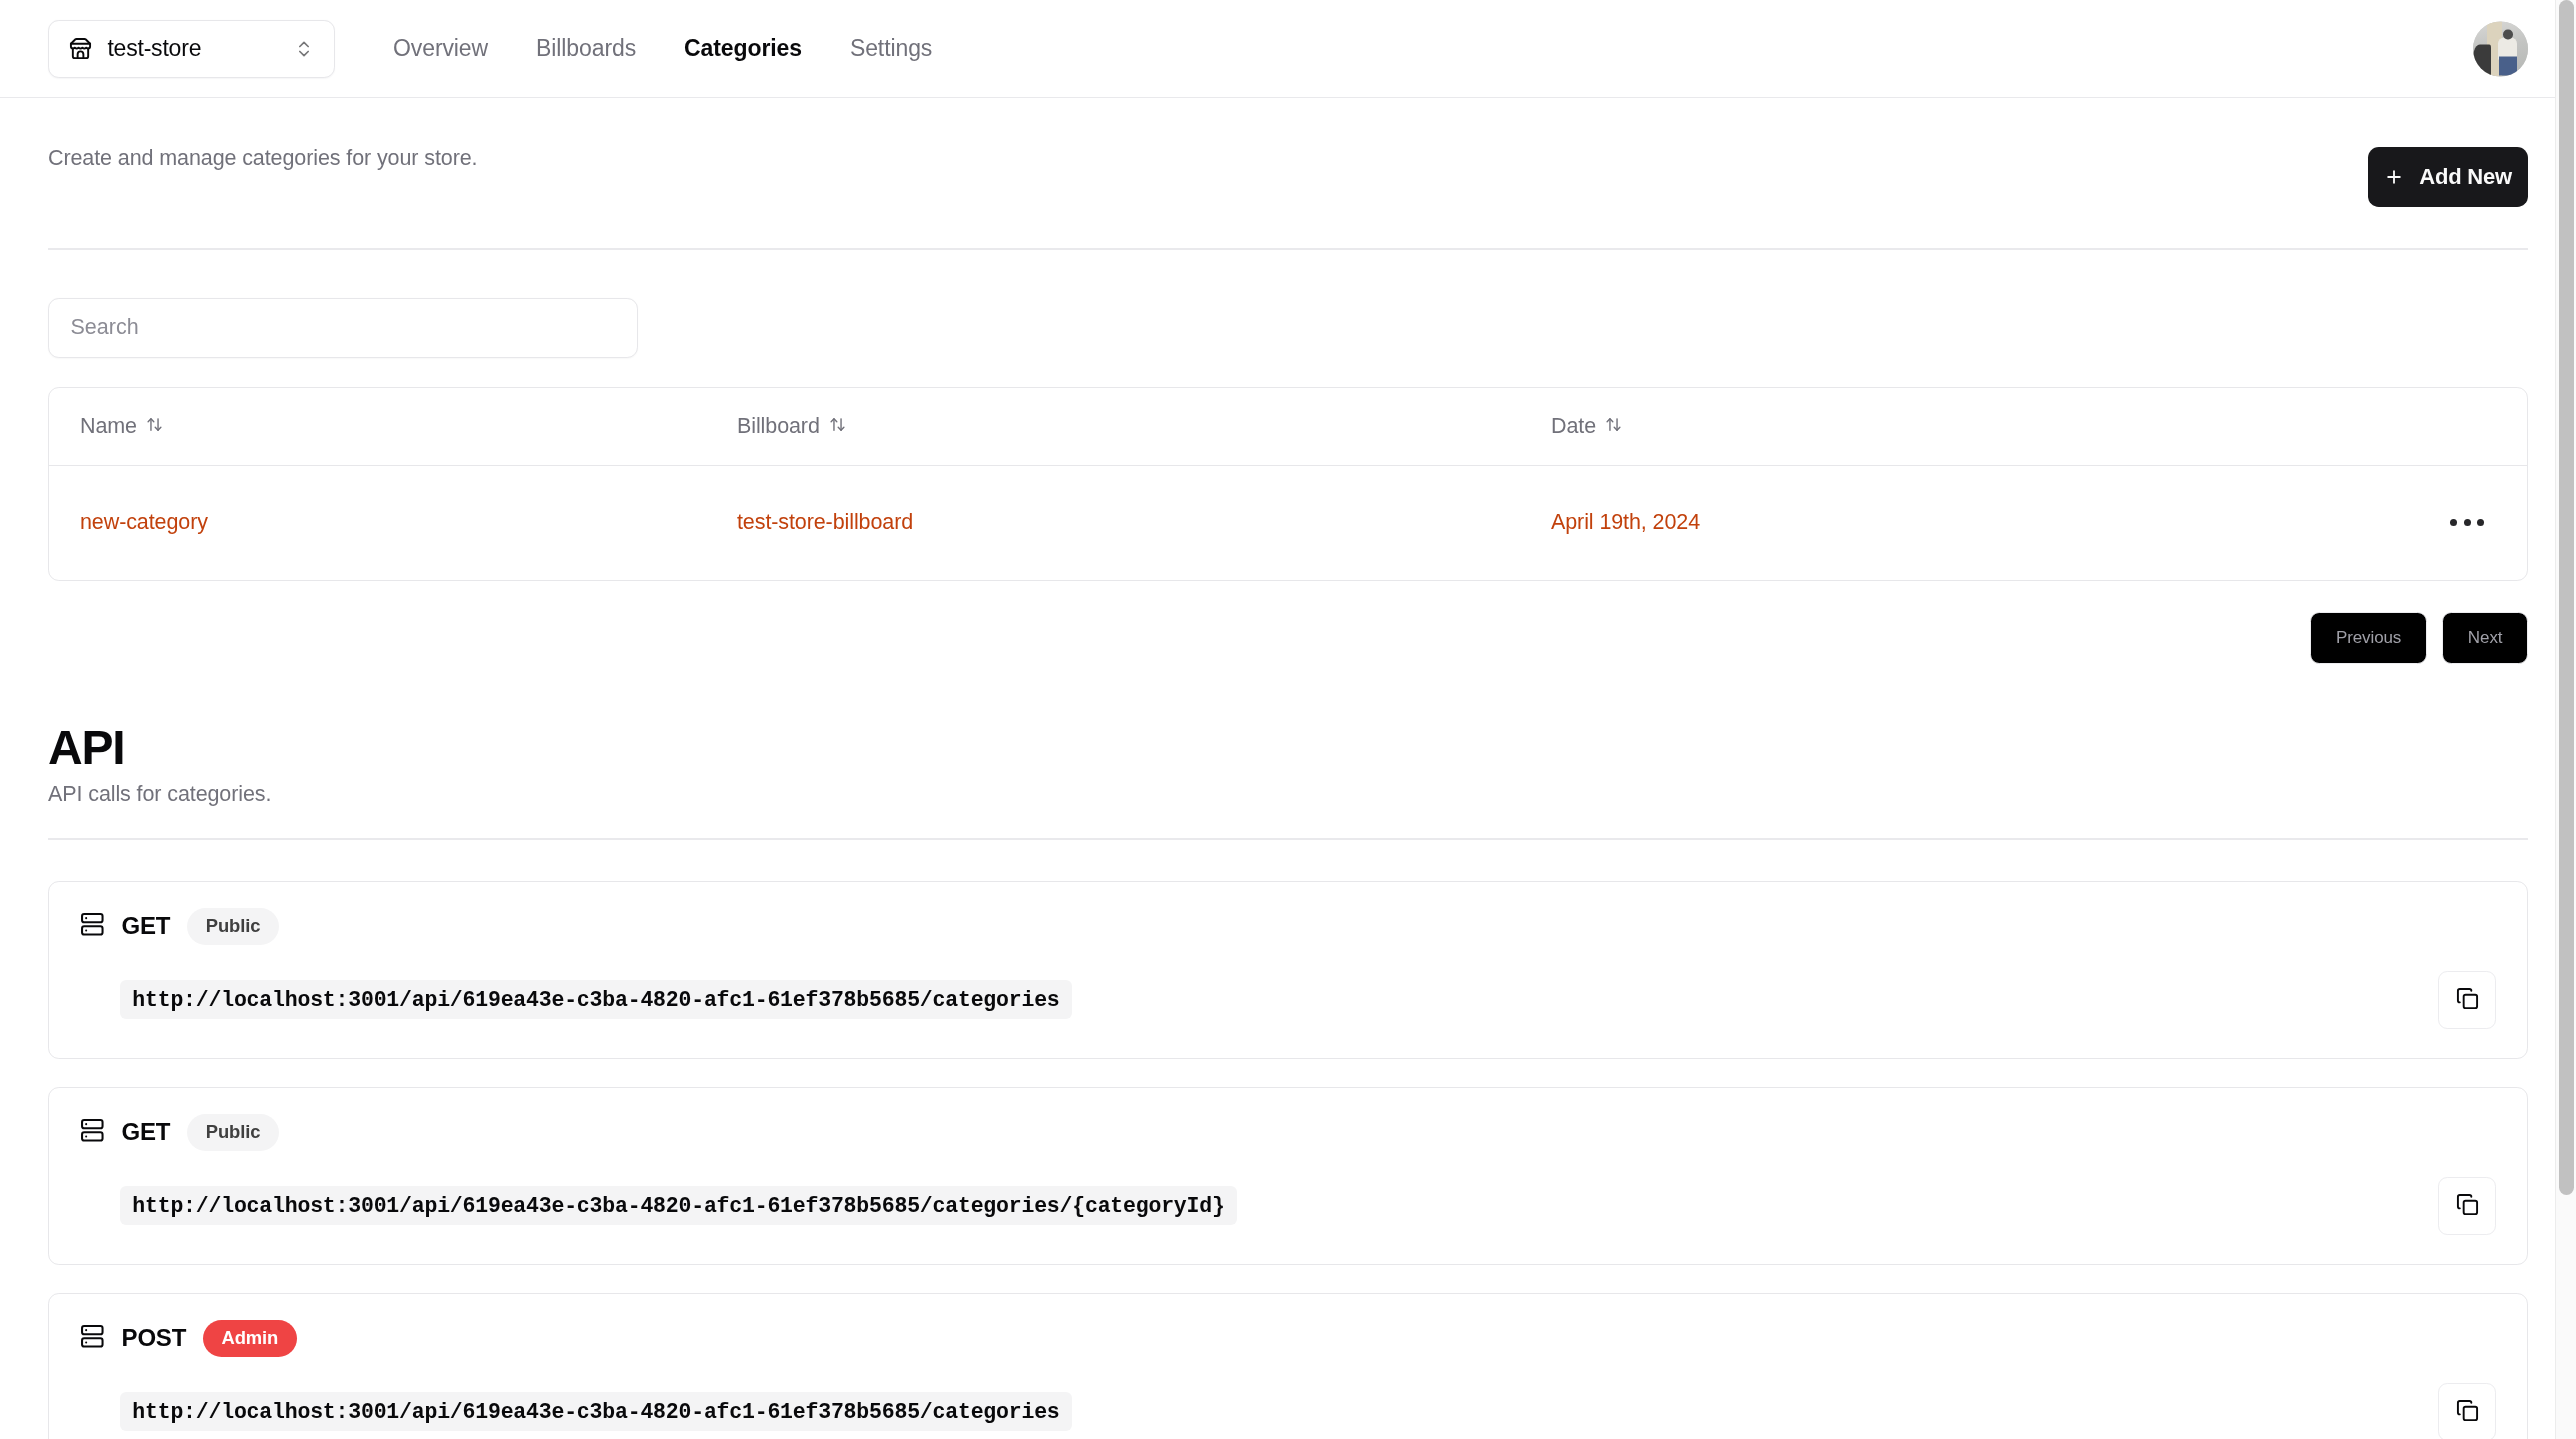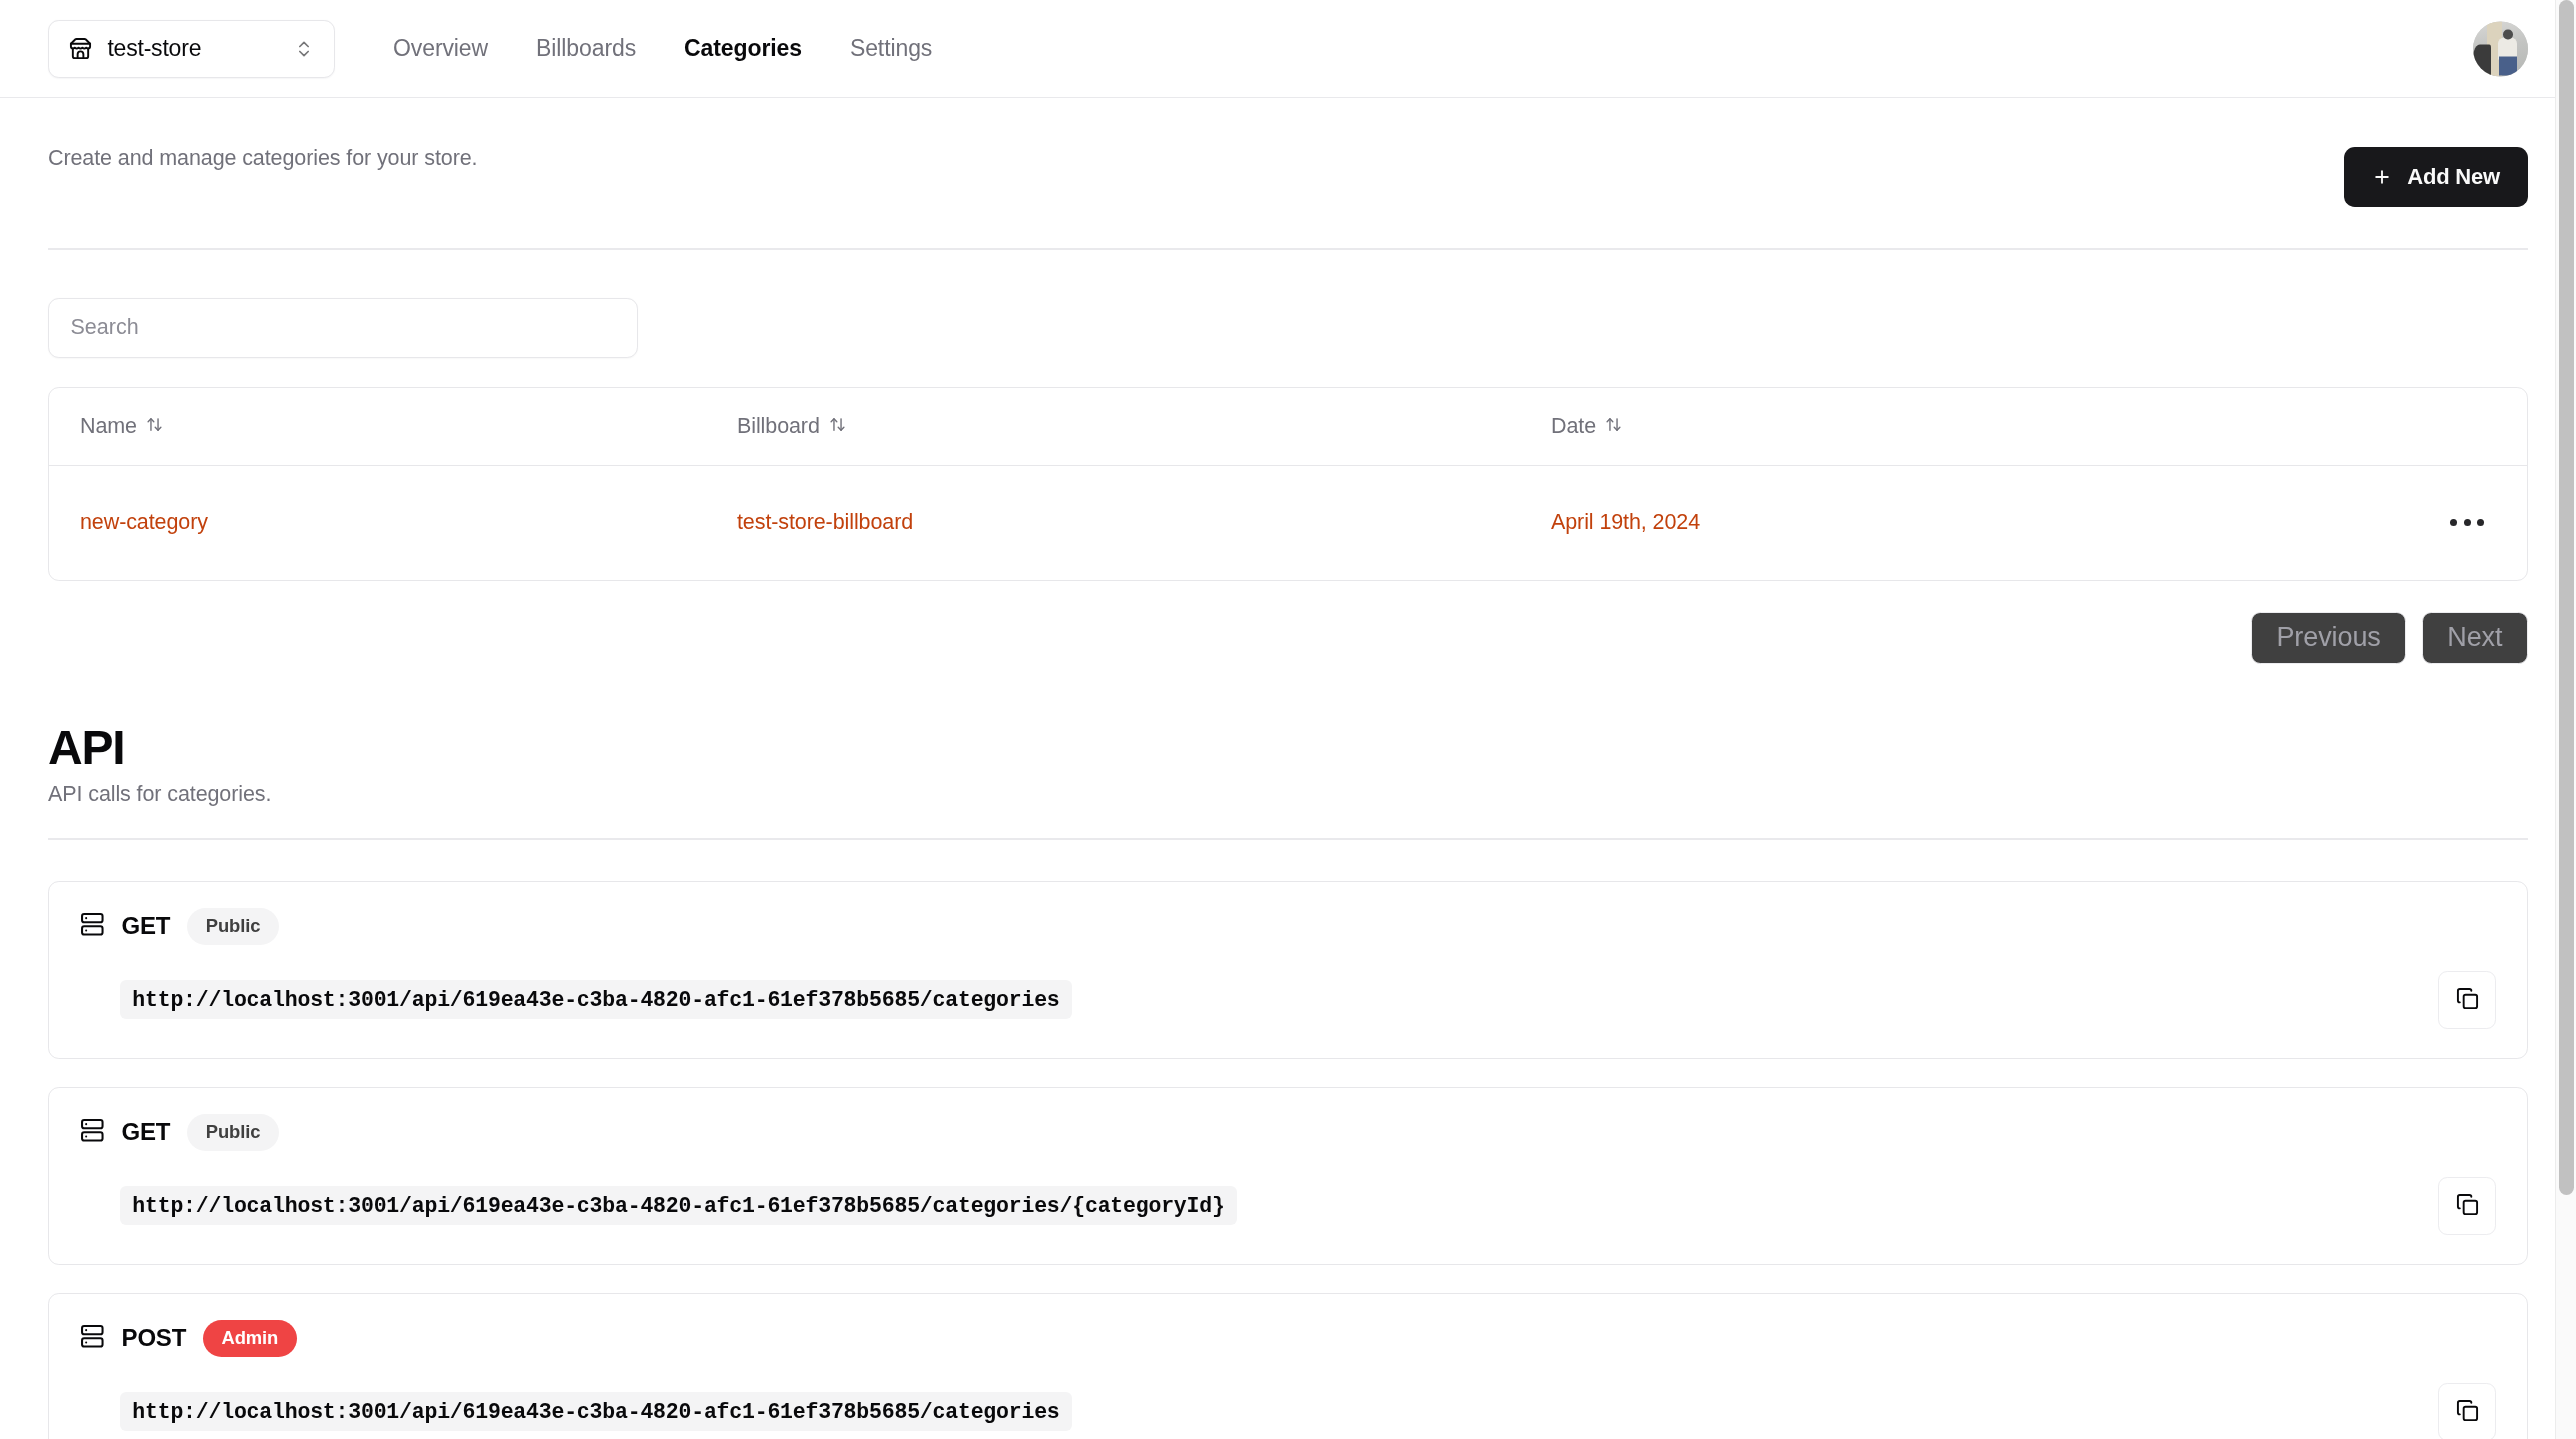--- a/index.html
+++ b/index.html
@@ -104,21 +104,21 @@
     font-size: 21.5px;
     color: #71717a;
     letter-spacing: -0.1px;
   }
 
   .btn-primary {
     display: inline-flex;
     align-items: center;
     gap: 15.4px;
     height: 60px;
-    padding: 0 28px;
+    padding: 0 16px;
     background: #18181b;
     color: #fafafa;
     border: none;
     border-radius: 10.8px;
     font-size: 22px;
     font-weight: 600;
     letter-spacing: -0.2px;
     cursor: pointer;
     font-family: inherit;
     margin-top: 9.2px;
@@ -201,23 +201,23 @@
     display: flex;
     justify-content: flex-end;
     gap: 15.4px;
     margin-top: 31px;
   }
   .btn-outline {
     height: 52px;
     padding: 0 24.6px;
     border: 1.5px solid #ececef;
     border-radius: 9.2px;
-    background: #404040;
+    background: #000000;
     color: #a0a0a8;
-    font-size: 27px;
+    font-size: 17px;
     font-family: inherit;
     letter-spacing: -0.1px;
     cursor: pointer;
   }
 
   
   .api-head { padding-top: 57px; }
   .api-title {
     font-size: 48px;
     font-weight: 700;

